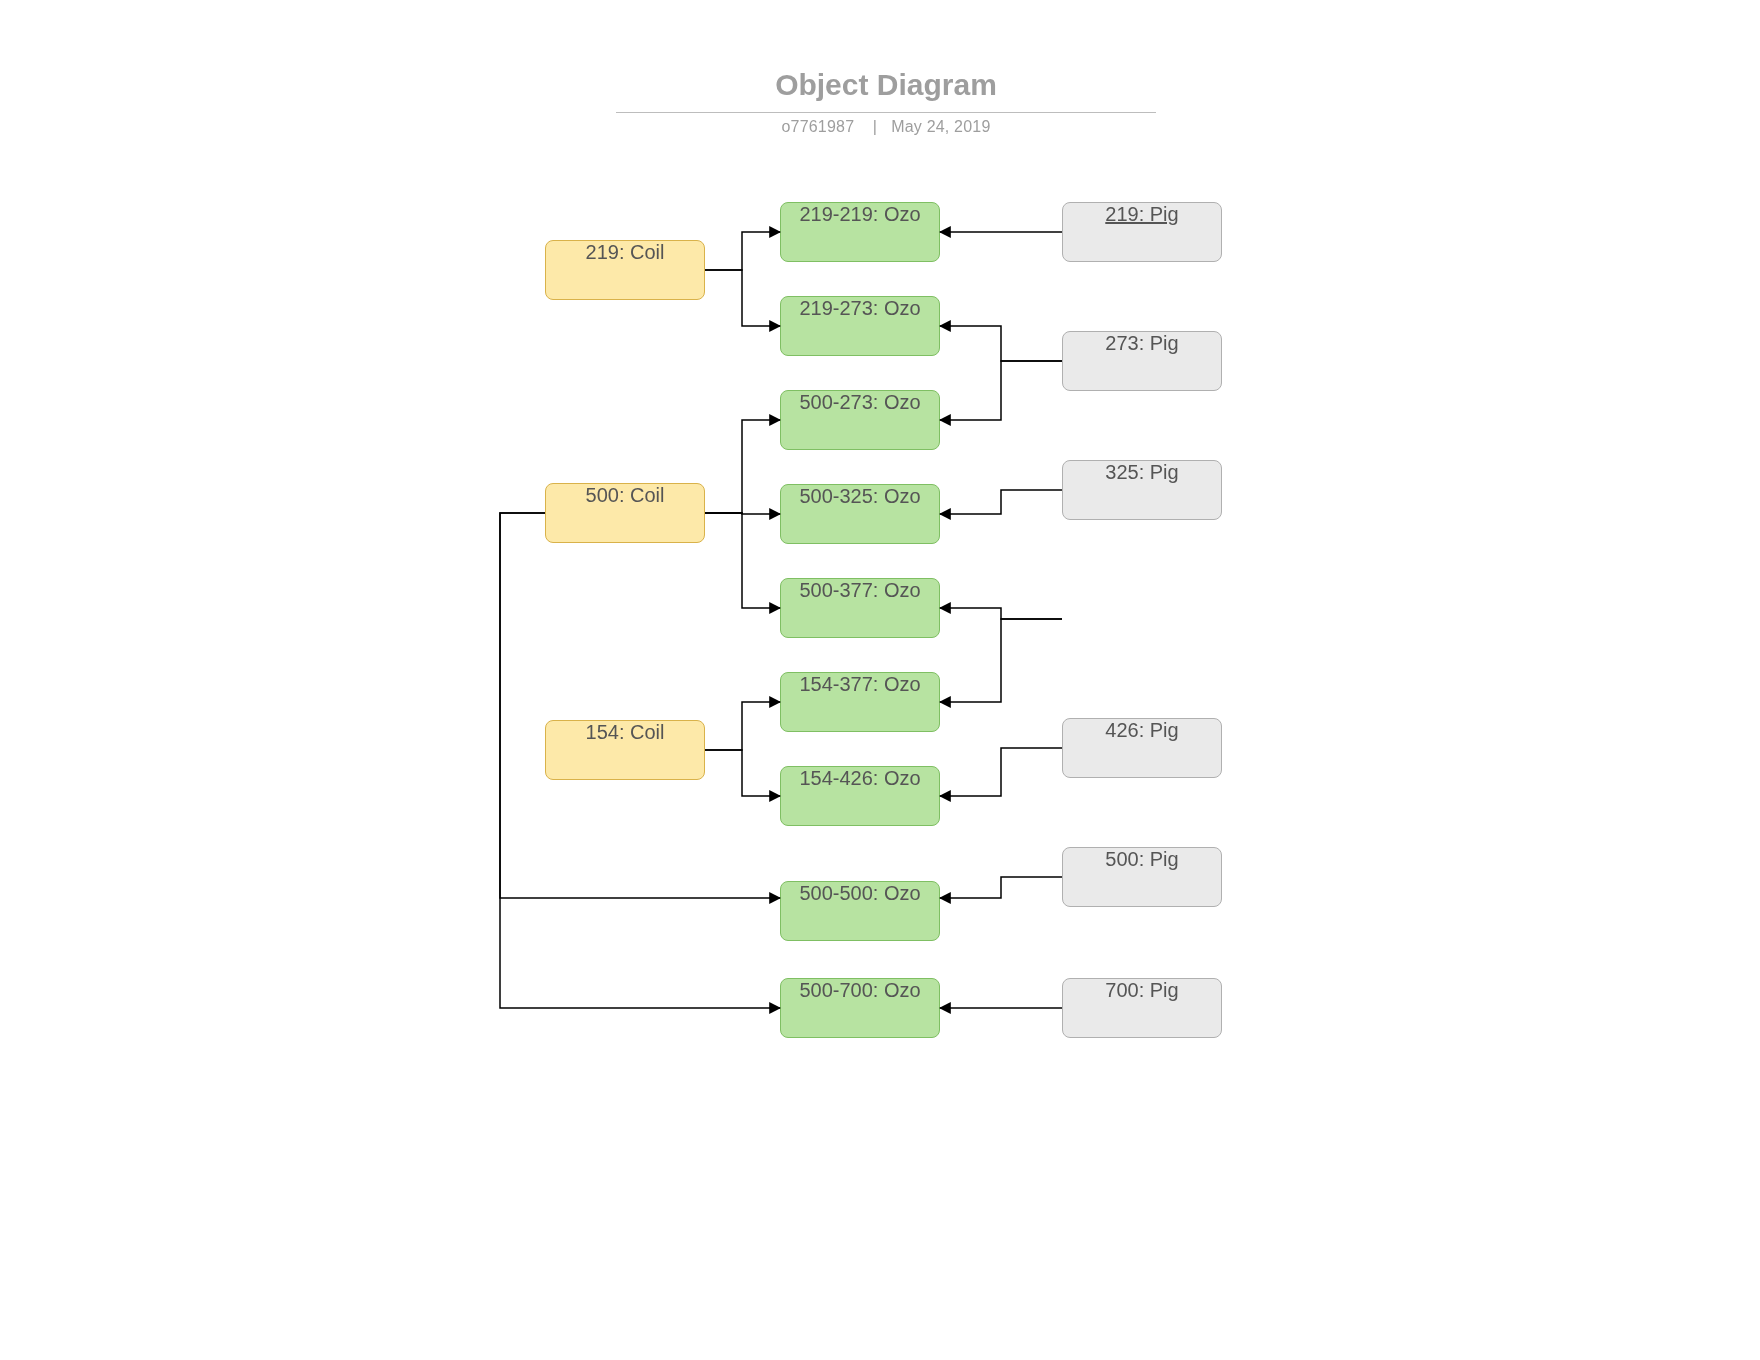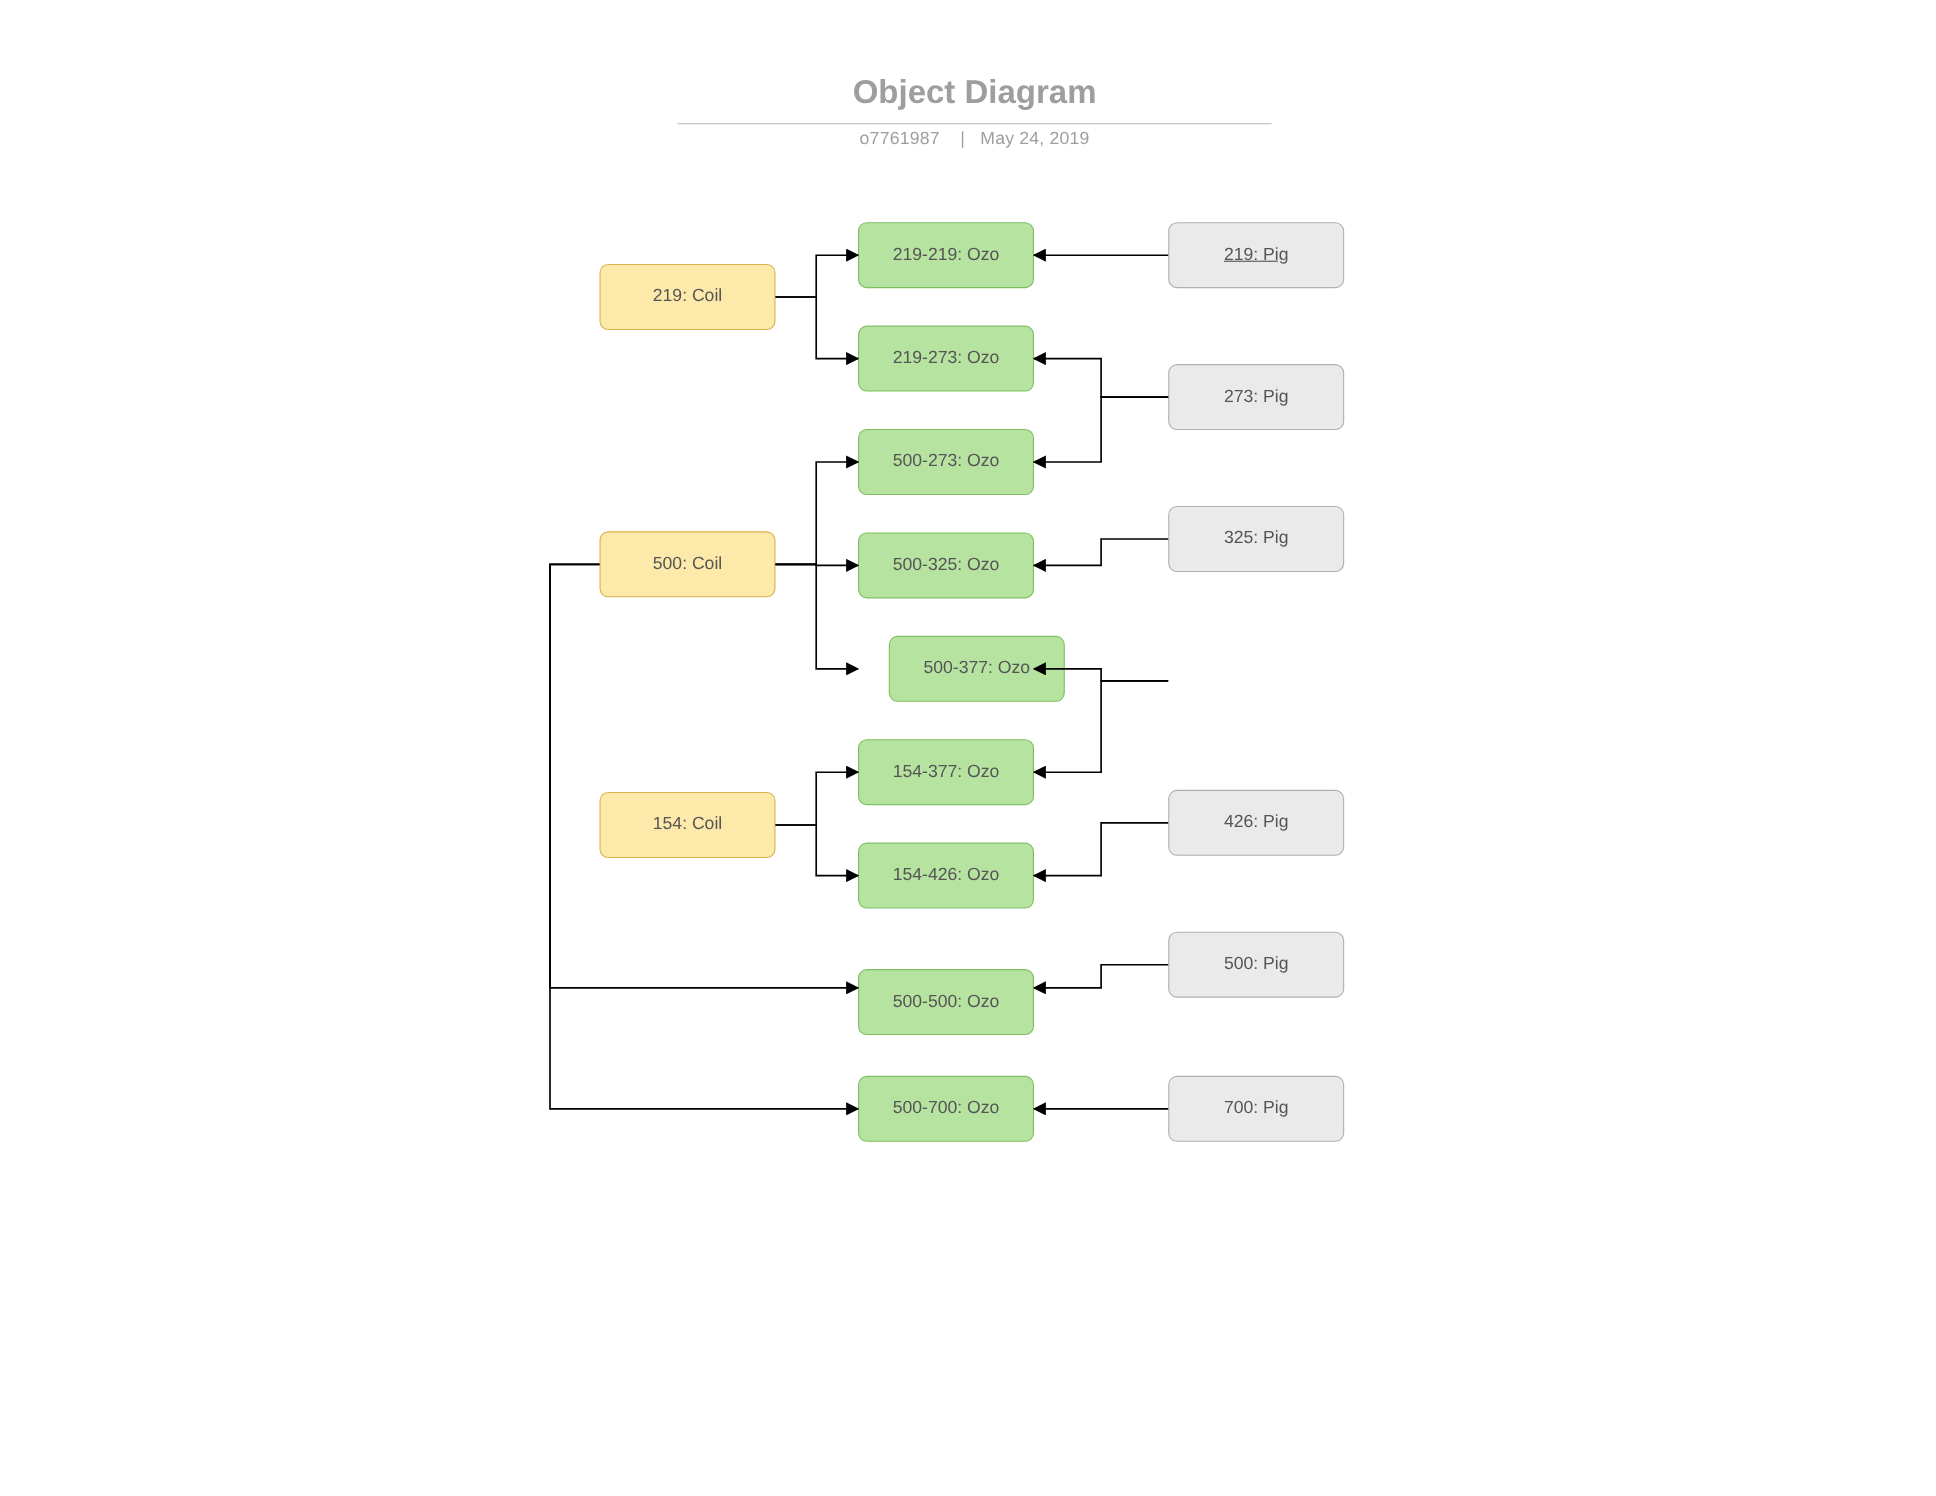--- a/index.html
+++ b/index.html
@@ -43,23 +43,22 @@
     color: #9e9e9e;
     letter-spacing: 0.2px;
   }
   .box {
     position: absolute;
     width: 160px;
     height: 60px;
     border-radius: 8px;
     box-sizing: border-box;
     display: flex;
-    align-items: center;
     justify-content: center;
-    font-size: 16px;
+    font-size: 20px;
     color: #555;
   }
   .coil {
     background: #fde9a9;
     border: 1.5px solid #d9b24a;
   }
   .ozo {
     background: #b7e3a1;
     border: 1.5px solid #7fbf63;
   }
@@ -103,21 +102,21 @@
     </div>
   <div class="box ozo" style="left:780px; top:296px;">
       <span>219-273: Ozo</span>
     </div>
   <div class="box ozo" style="left:780px; top:390px;">
       <span>500-273: Ozo</span>
     </div>
   <div class="box ozo" style="left:780px; top:484px;">
       <span>500-325: Ozo</span>
     </div>
-  <div class="box ozo" style="left:780px; top:578px;margin-left:28px;">
+  <div class="box ozo" style="left:780px; top:578px;">
       <span>500-377: Ozo</span>
     </div>
   <div class="box ozo" style="left:780px; top:672px;">
       <span>154-377: Ozo</span>
     </div>
   <div class="box ozo" style="left:780px; top:766px;">
       <span>154-426: Ozo</span>
     </div>
   <div class="box ozo" style="left:780px; top:868px;margin-top:13px;">
       <span>500-500: Ozo</span>

